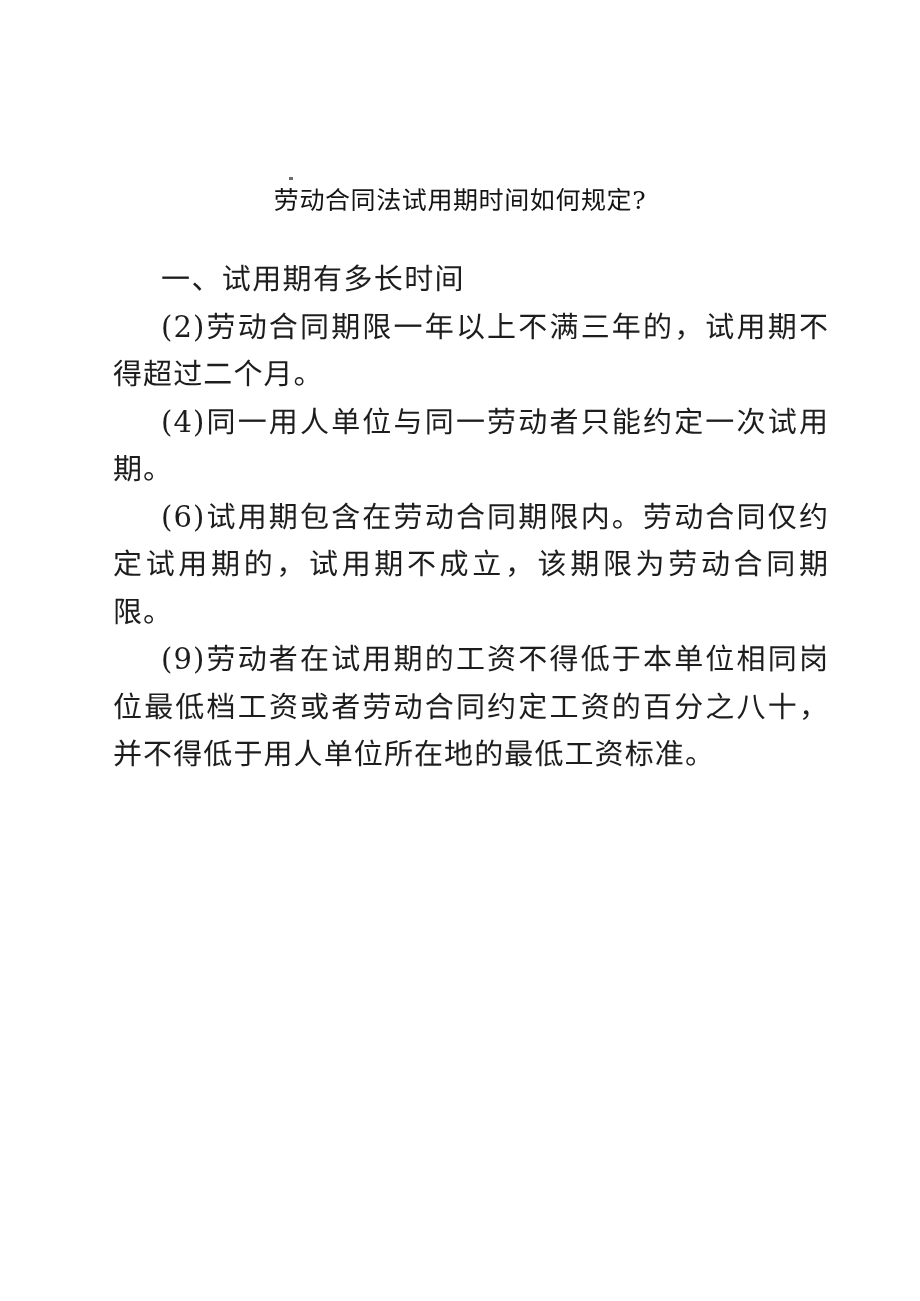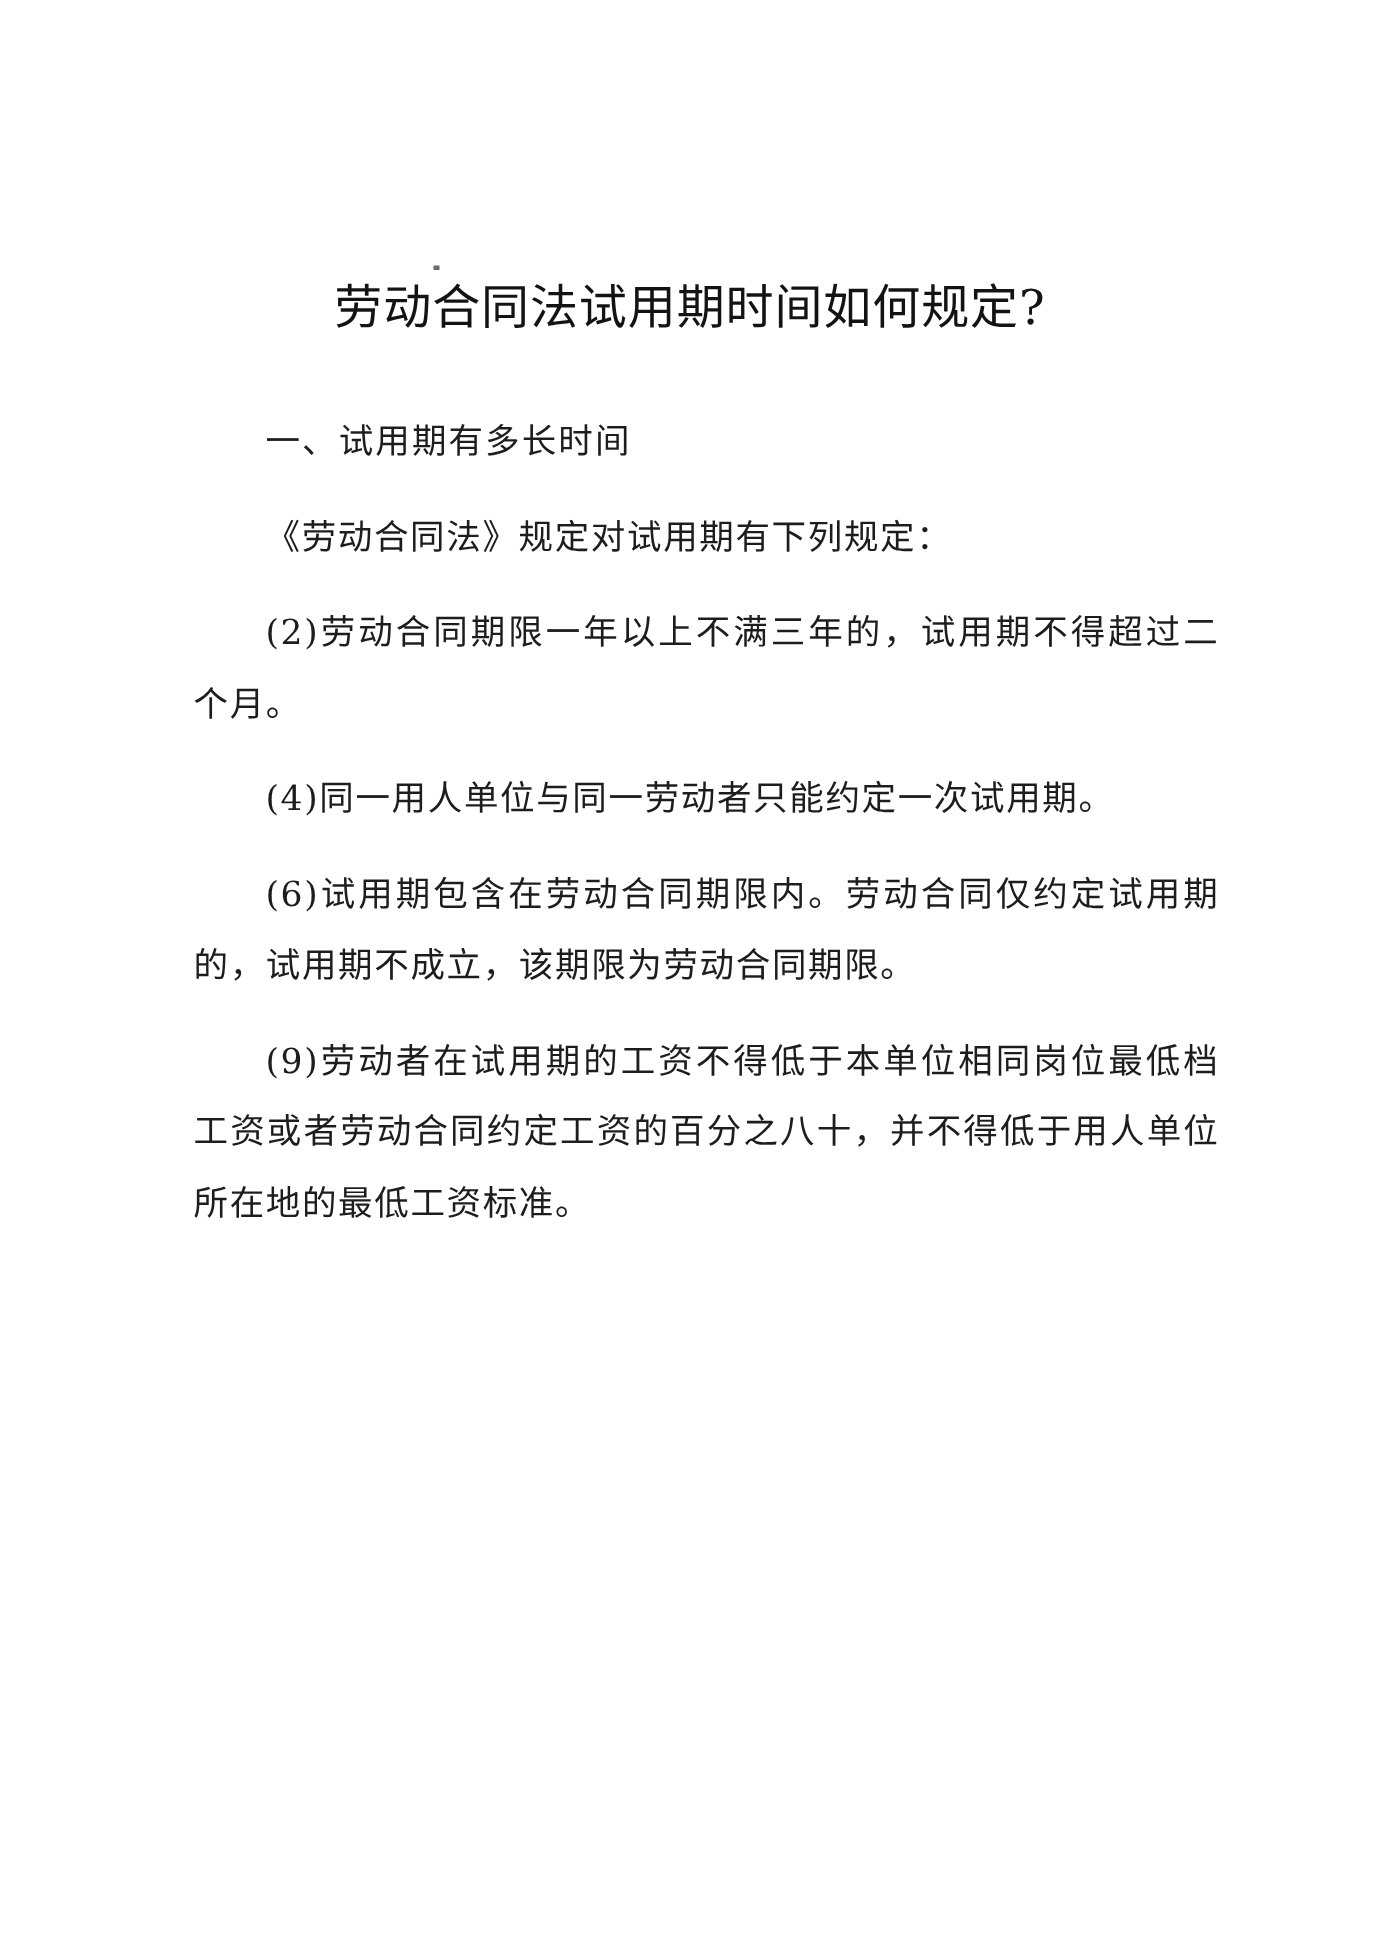--- a/index.html
+++ b/index.html
@@ -24,44 +24,44 @@
     background: #ffffff;
   }
 
   
   .doc-title {
     position: absolute;
     left: 0;
     right: 0;
     top: 166px;
     text-align: center;
-    font-size: 32px;
+    font-size: 25px;
     line-height: 36px;
     font-weight: 400;
     letter-spacing: 0.6px;
     color: #131313;
     white-space: nowrap;
   }
 
   
   .body-block {
     position: absolute;
     left: 113px;
     top: 256px;
     width: 716px;
   }
 
   .para {
-    font-size: 23px;
+    font-size: 29px;
     line-height: 47.5px;
     letter-spacing: 1.1px;
     color: #1d1d1d;
     text-align: justify;
     text-justify: inter-character;
-    margin: 16px;
+    margin: 0;
     text-indent: 48px;
     word-break: break-all;
   }
 
   .para.section-heading {
     letter-spacing: 1.4px;
   }
 
   
   .para.gap-before {
@@ -85,21 +85,20 @@
 <div class="page">
 
   <h1 class="doc-title">劳动合同法试用期时间如何规定?</h1>
 
   <div class="scan-speck"></div>
 
   <div class="body-block">
 
     <p class="para section-heading">一、试用期有多长时间</p>
 
-    <p class="para">《劳动合同法》规定对试用期有下列规定：</p>
 
 
     <p class="para">(2)劳动合同期限一年以上不满三年的，试用期不得超过二个月。</p>
 
 
     <p class="para">(4)同一用人单位与同一劳动者只能约定一次试用期。</p>
 
 
     <p class="para">(6)试用期包含在劳动合同期限内。劳动合同仅约定试用期的，试用期不成立，该期限为劳动合同期限。</p>
 

